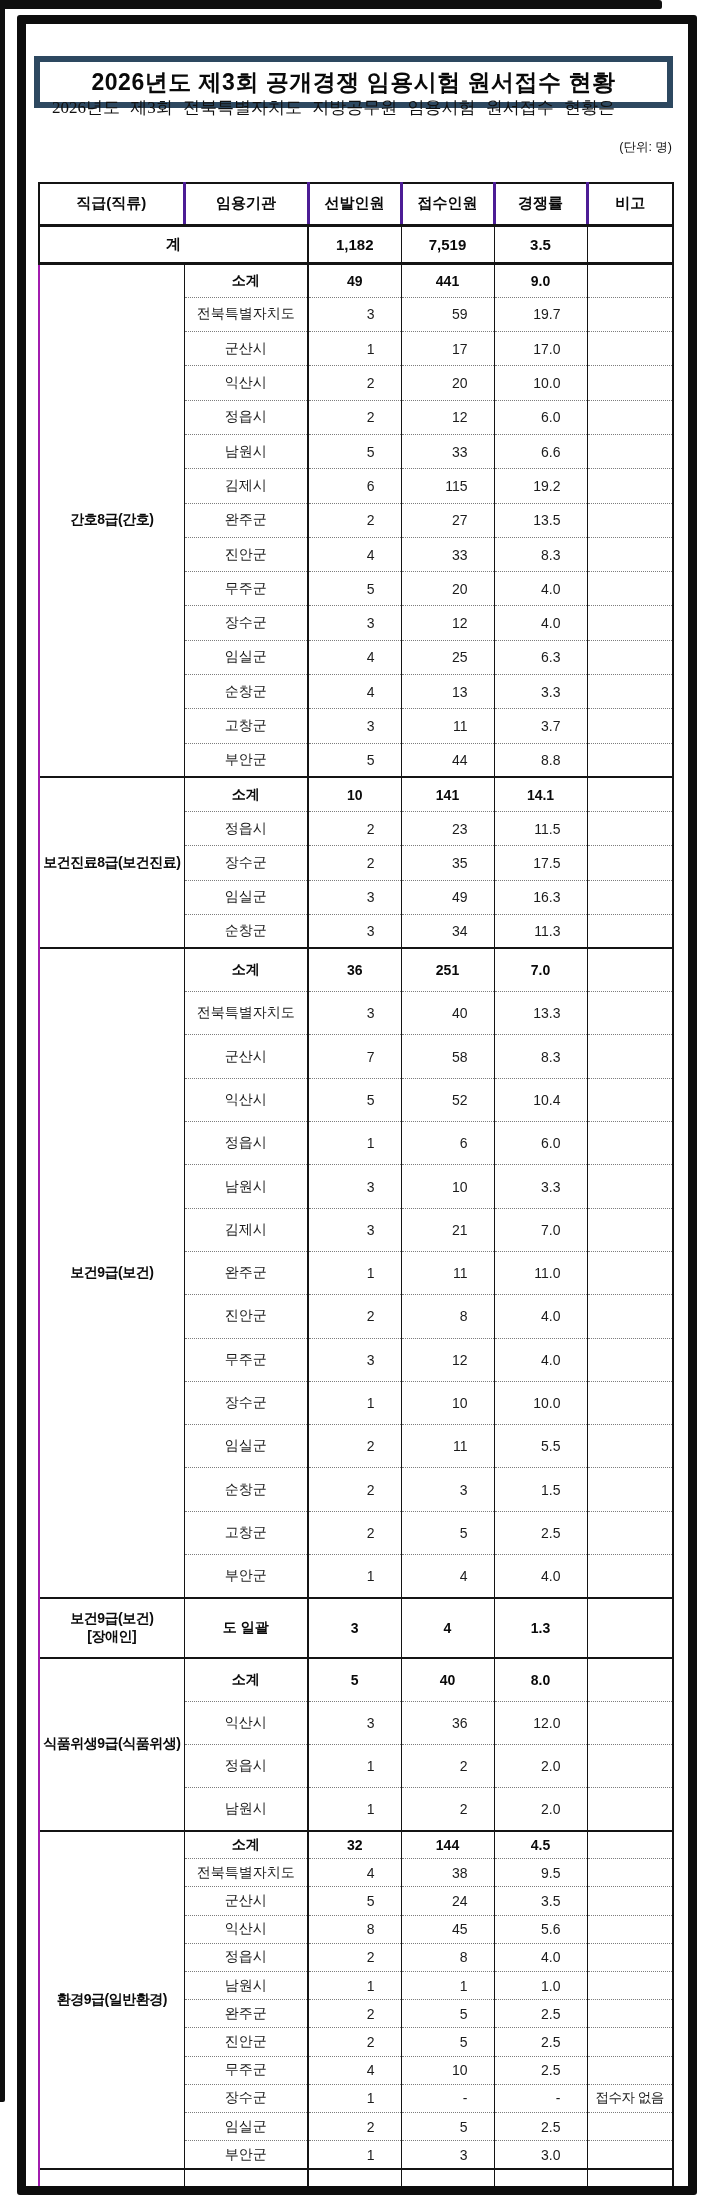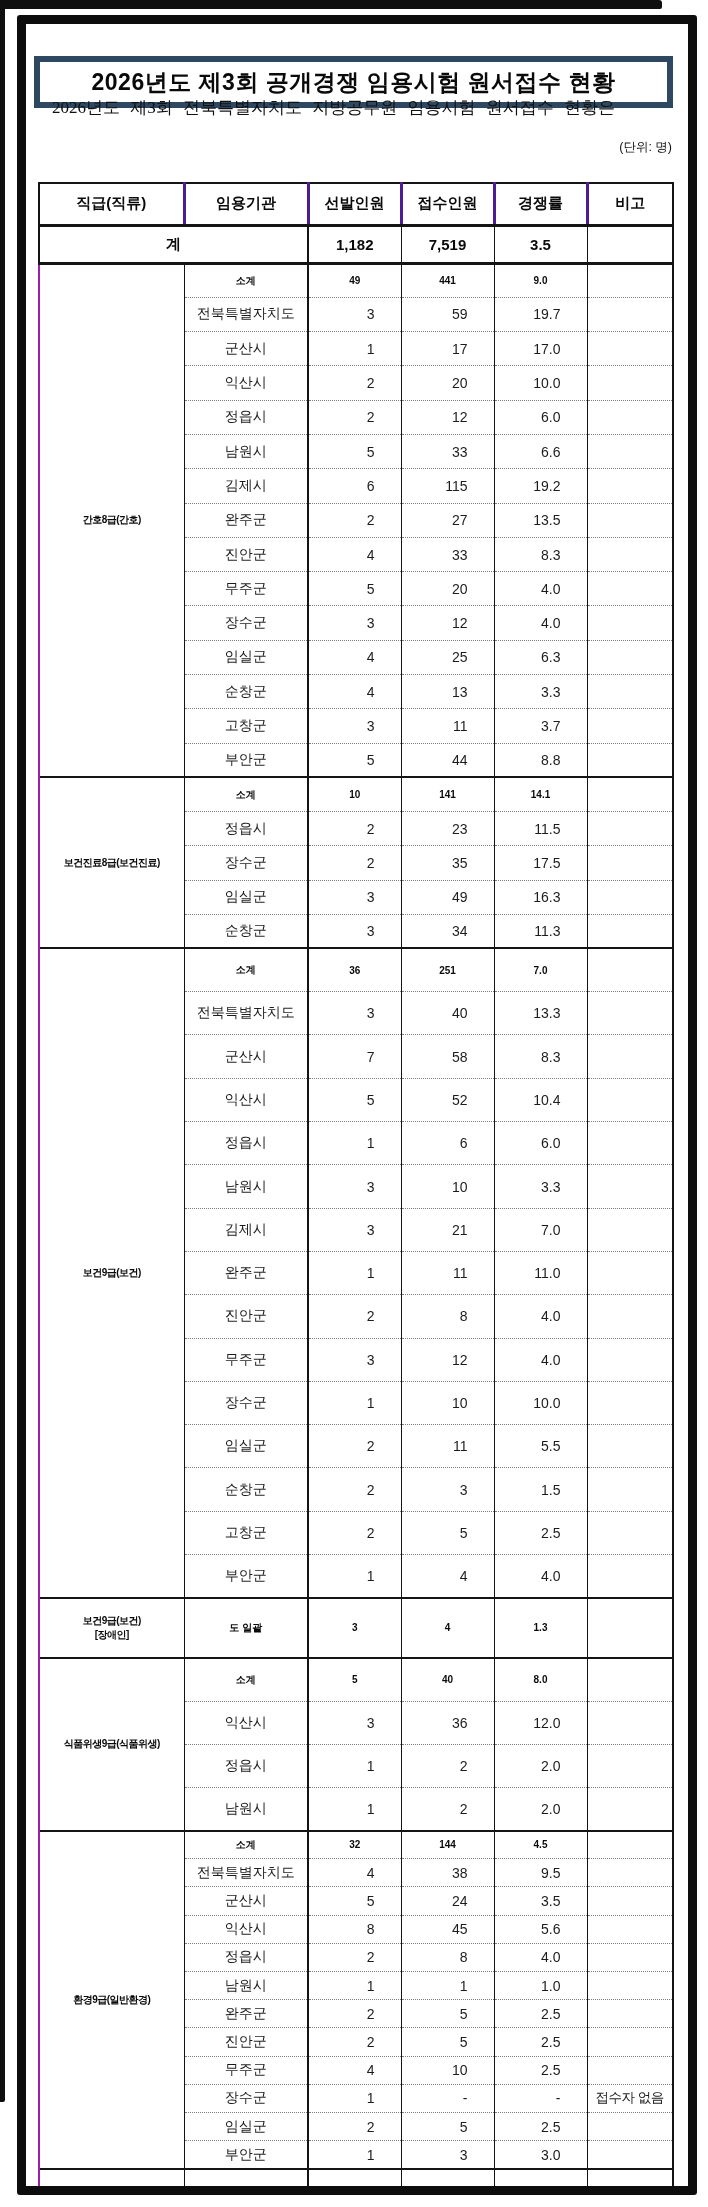--- a/index.html
+++ b/index.html
@@ -52,21 +52,21 @@
   .report th.h1{border-right:2px solid #141414;}
   .report th.h5{border-right:2px solid #141414;}
   .total-row{height:38px;}
   .total-row td{font-weight:bold;font-size:15px;text-align:center;color:#0a0a0a;border-bottom:3px solid #141414;}
   .c-merged{border-left:2px solid #141414;border-right:2px solid #141414;}
   .c-rank{border-left:2px solid #a21caf;border-right:1px solid #141414;
           font-weight:bold;font-size:13.5px;letter-spacing:-0.5px;text-align:center;color:#0a0a0a;white-space:nowrap;}
   .c-agency{border-right:2px solid #141414;text-align:center;}
   .c-sel,.c-app,.c-ratio{border-right:1px solid #141414;}
   .c-note{border-right:2px solid #141414;text-align:center;}
-  tr.subtotal td{font-weight:bold;font-size:10px;text-align:center;color:#0a0a0a;}
+  tr.subtotal td{font-weight:bold;font-size:14px;text-align:center;color:#0a0a0a;}
   tr.detail td{font-size:14px;color:#1c1c1c;}
   tr.detail .c-sel,tr.detail .c-app,tr.detail .c-ratio{text-align:right;padding-right:26px;}
   tr.detail .c-note{font-size:13.5px;letter-spacing:-0.5px;}
   tr.r-sep td{border-top:1px dotted #7d7d7d;}
   tr.sec-top td{border-top:2px solid #141414;}
   tr.s0{height:34.3px;} tr.s1{height:34.2px;} tr.s2{height:43.3px;}
   tr.s3{height:60px;}   tr.s4{height:43.2px;} tr.s5{height:28.2px;}
   tr.partial{height:22px;}
   tr.partial td{border-top:2px solid #141414;}
   .rank-l2{font-weight:bold;}

